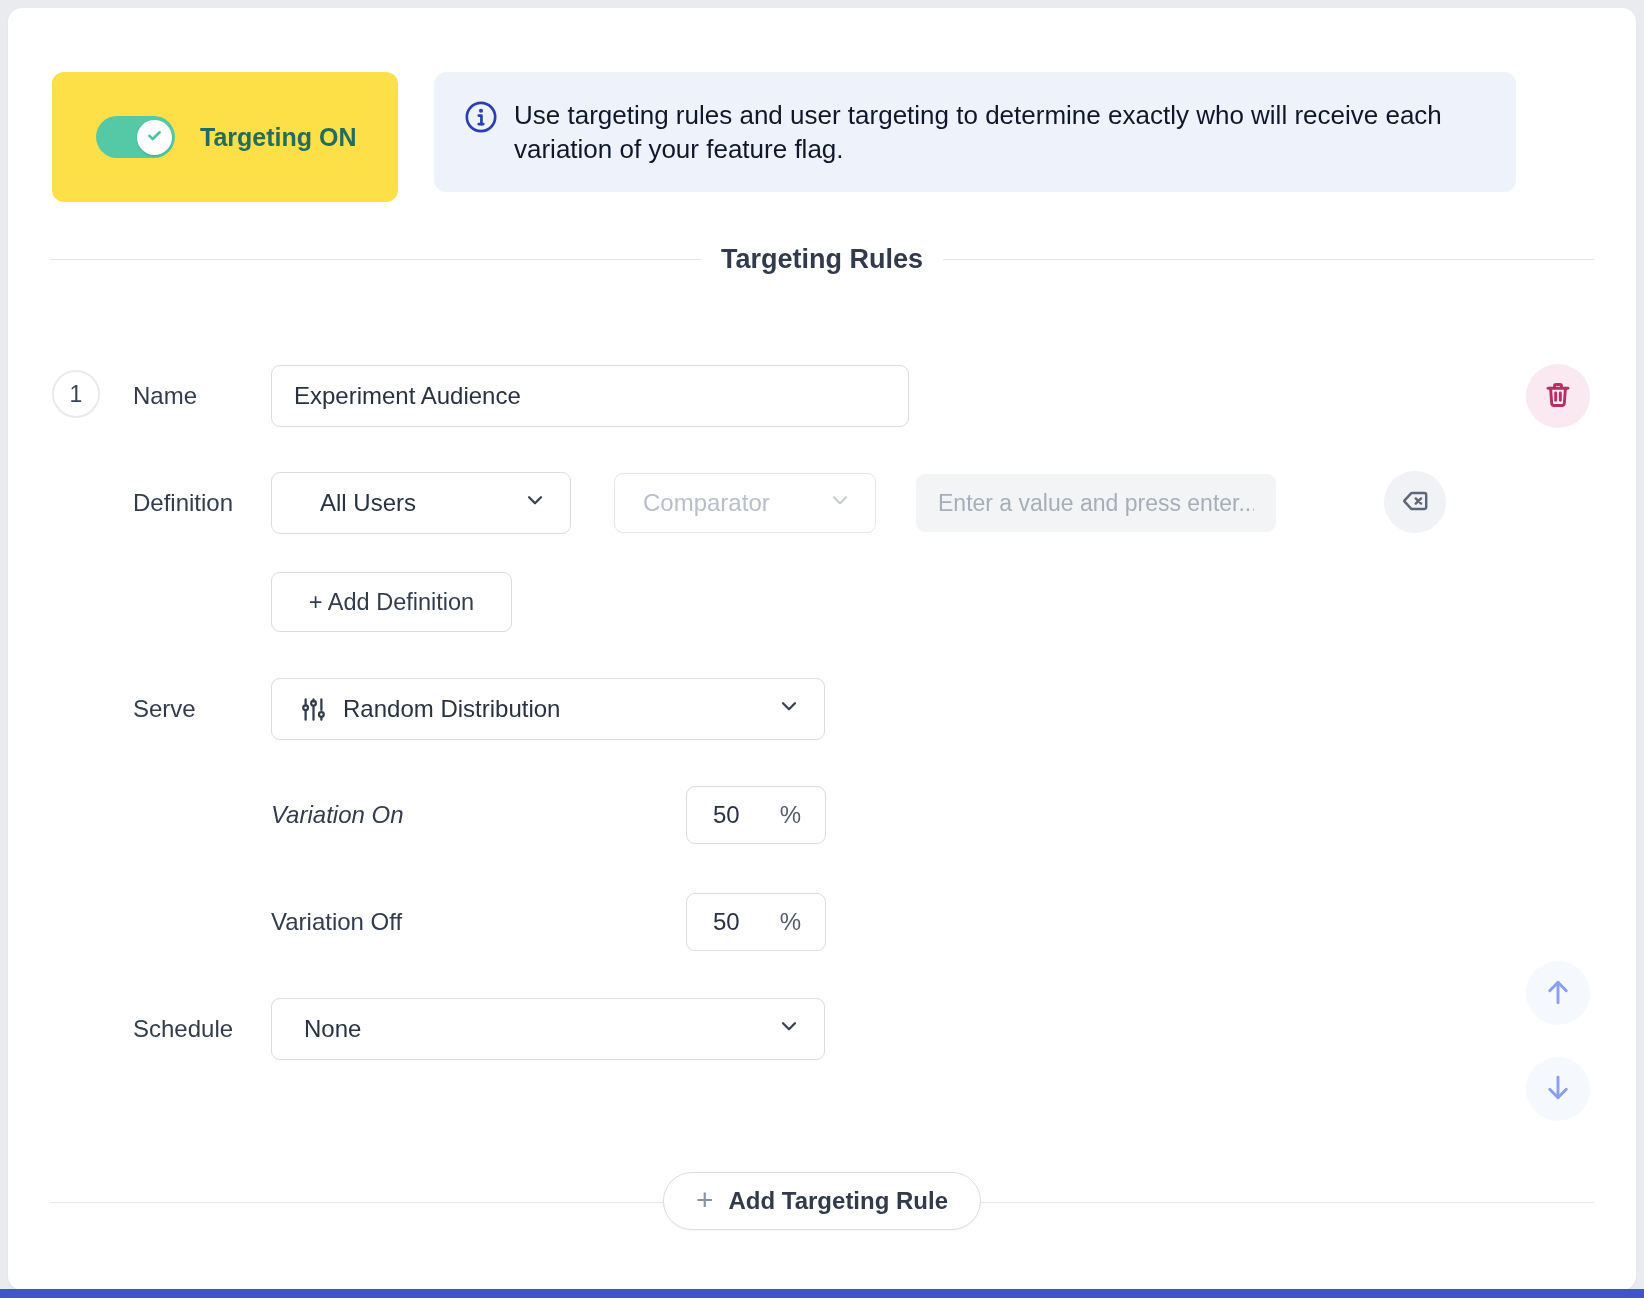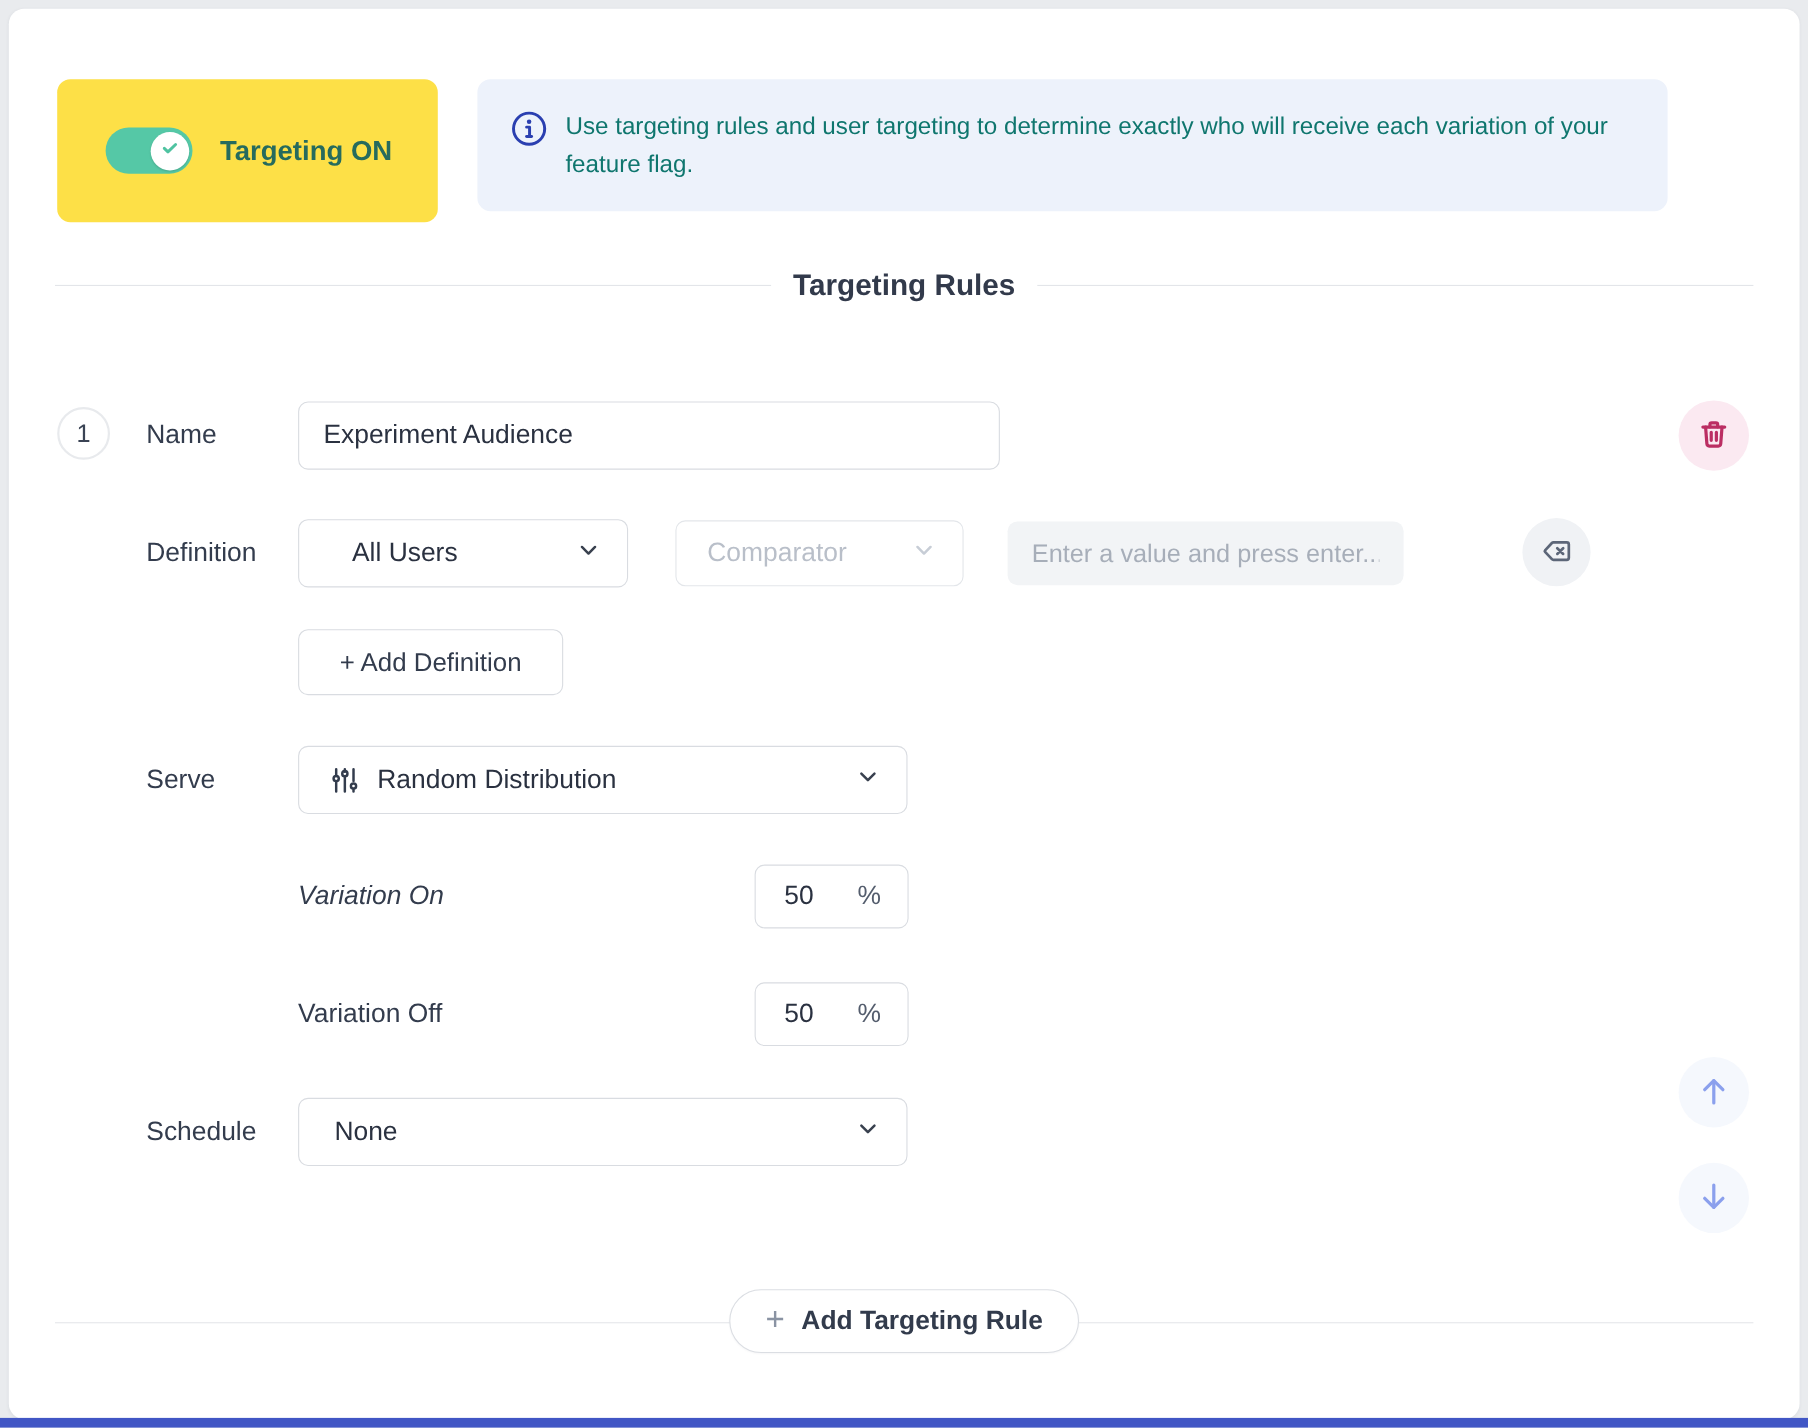--- a/index.html
+++ b/index.html
@@ -32,21 +32,21 @@
   .toggle-label { position:absolute; left:148px; top:0; height:130px;
     display:flex; align-items:center; font-size:25px; font-weight:600; color:#266b5d; }
 
   .info-panel {
     position:absolute; left:426px; top:64px; width:1082px; height:120px;
     background:#edf2fb; border-radius:12px;
   }
   .info-panel .info-ic { position:absolute; left:30px; top:28px; }
   .info-panel .info-text {
     position:absolute; left:80px; top:26px; width:950px;
-    font-size:22px; line-height:34px; color:#0f766e; font-weight:500;
+    font-size:26px; line-height:34px; color:#0f172a; font-weight:500;
   }
 
   
   .section-header {
     position:absolute; left:42px; right:42px; top:233px; height:36px;
     display:flex; align-items:center; gap:20px;
   }
   .section-header .hline { flex:1; height:1px; background:#e3e5e9; }
   .section-header .section-title { font-size:27px; font-weight:600; color:#323a4b; white-space:nowrap; }
 

